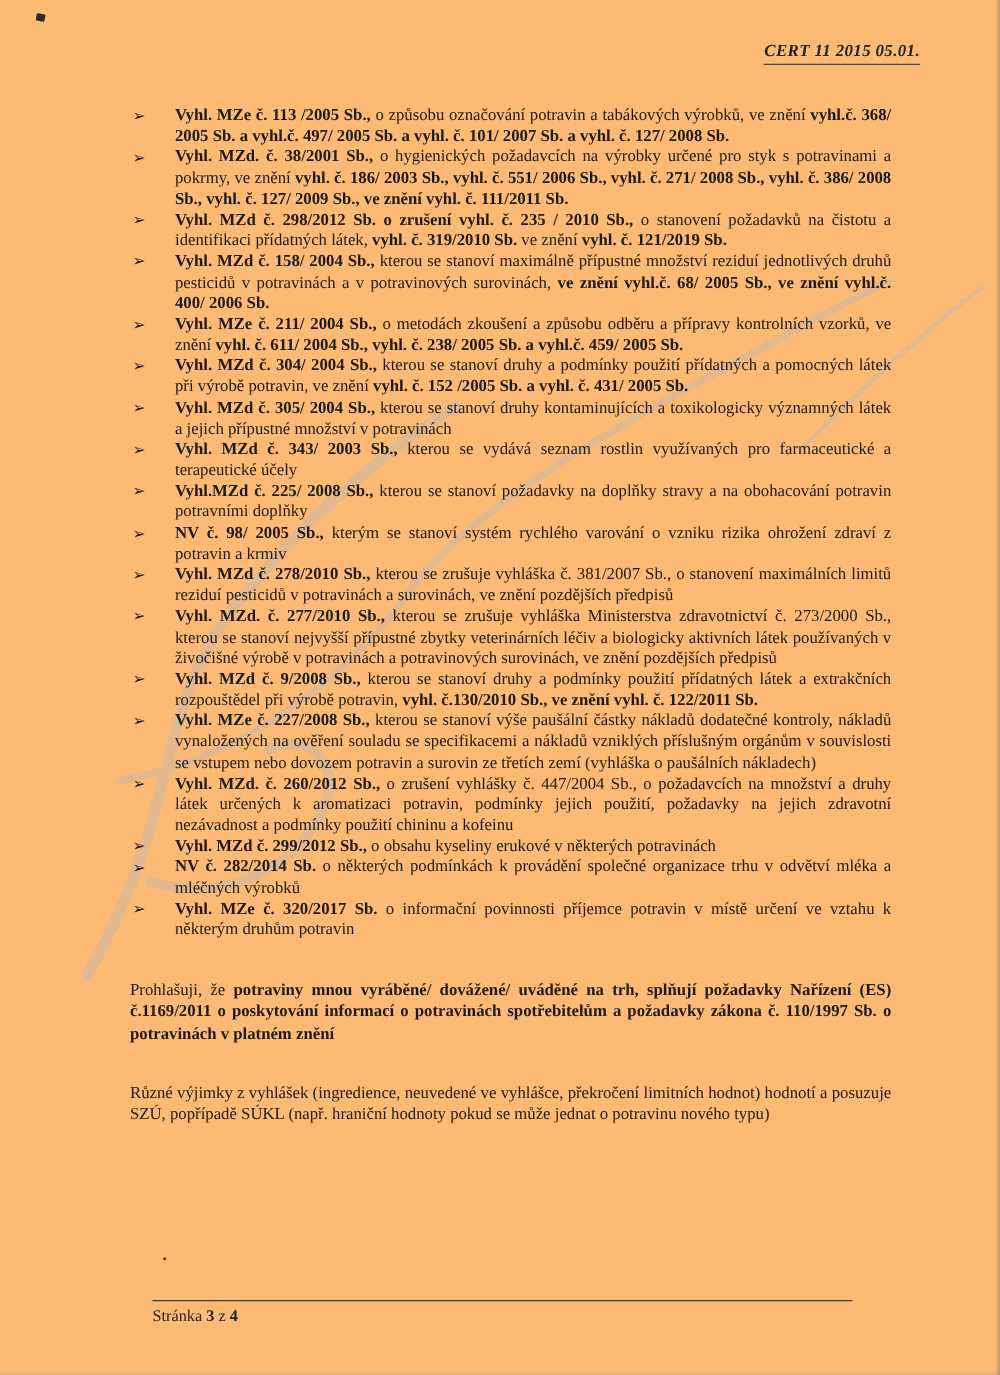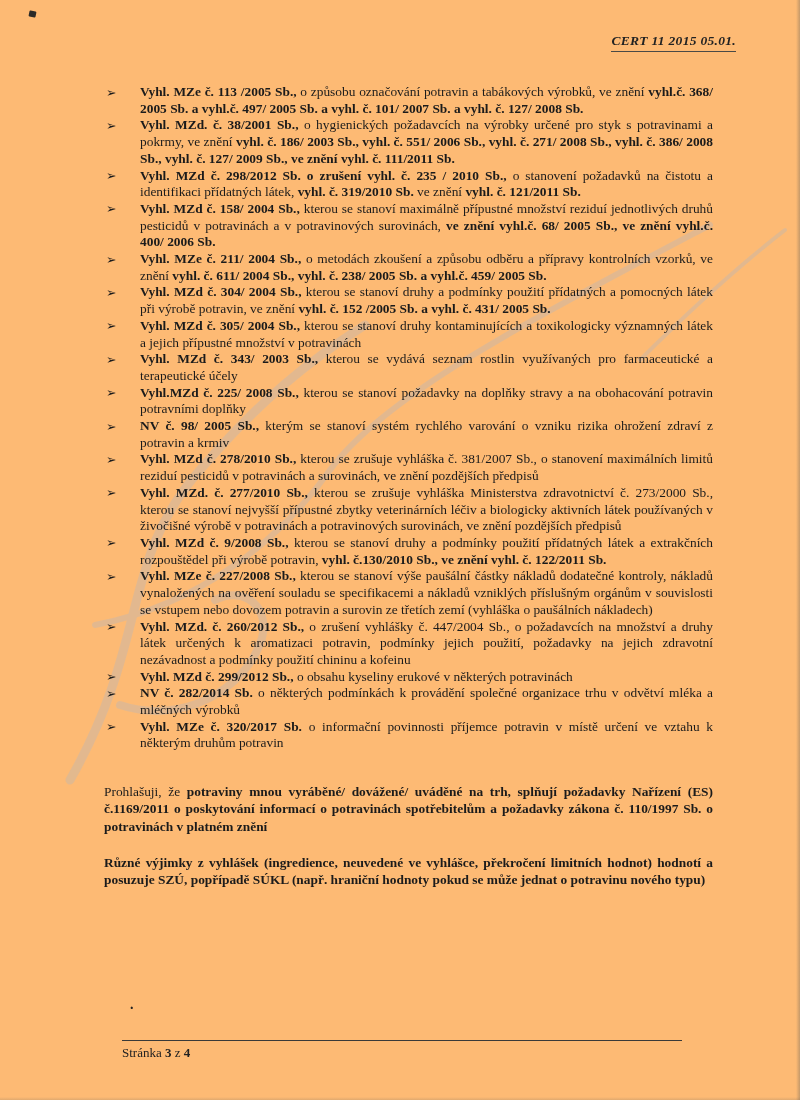--- a/index.html
+++ b/index.html
@@ -54,21 +54,21 @@
     font-family:"DejaVu Sans",sans-serif;
   }
   .b{font-weight:bold;}
   .para{
     text-align:justify;
     font-size:13.4px;
     line-height:17.2px;
     margin:0;
   }
   .para.p1{margin-top:31px;}
-  .para.p2{margin-top:19px;font-weight:bold;}
+  .para.p2{margin-top:30px;}
   .stray-dot{
     position:absolute;left:130px;top:997px;
     font-size:14px;font-weight:bold;color:#222;
   }
   .footer-rule{
     position:absolute;left:122px;top:1040px;width:560px;
     border-top:1.6px solid #3a3a38;
   }
   .footer{
     position:absolute;left:122px;top:1045px;width:560px;
@@ -92,21 +92,21 @@
   </svg>
 
   <div class="speck tl"></div>
 
   <div class="header">CERT 11 2015 05.01.</div>
 
   <div class="content">
     <div class="decree-list">
         <div class="item"><span class="bullet">➢</span><span><span class="b">Vyhl. MZe č. 113 /2005 Sb.,</span><span> o způsobu označování potravin a tabákových výrobků, ve znění </span><span class="b">vyhl.č. 368/ 2005 Sb. a vyhl.č. 497/ 2005 Sb. a vyhl. č. 101/ 2007 Sb. a vyhl. č. 127/ 2008 Sb.</span></span></div>
         <div class="item"><span class="bullet">➢</span><span><span class="b">Vyhl. MZd. č. 38/2001 Sb.,</span><span> o hygienických požadavcích na výrobky určené pro styk s potravinami a pokrmy, ve znění </span><span class="b">vyhl. č. 186/ 2003 Sb., vyhl. č. 551/ 2006 Sb., vyhl. č. 271/ 2008 Sb., vyhl. č. 386/ 2008 Sb., vyhl. č. 127/ 2009 Sb., ve znění vyhl. č. 111/2011 Sb.</span></span></div>
-        <div class="item"><span class="bullet">➢</span><span><span class="b">Vyhl. MZd č. 298/2012 Sb. o zrušení vyhl. č. 235 / 2010 Sb.,</span><span> o stanovení požadavků na čistotu a identifikaci přídatných látek, </span><span class="b">vyhl. č. 319/2010 Sb.</span><span> ve znění </span><span class="b">vyhl. č. 121/2011 Sb.</span></span></div>
+        <div class="item"><span class="bullet">➢</span><span><span class="b">Vyhl. MZd č. 298/2012 Sb. o zrušení vyhl. č. 235 / 2010 Sb.,</span><span> o stanovení požadavků na čistotu a identifikaci přídatných látek, </span><span class="b">vyhl. č. 319/2010 Sb.</span><span> ve znění </span><span class="b">vyhl. č. 121/2019 Sb.</span></span></div>
         <div class="item"><span class="bullet">➢</span><span><span class="b">Vyhl. MZd č. 158/ 2004 Sb.,</span><span> kterou se stanoví maximálně přípustné množství reziduí jednotlivých druhů pesticidů v potravinách a v potravinových surovinách, </span><span class="b">ve znění vyhl.č. 68/ 2005 Sb., ve znění vyhl.č. 400/ 2006 Sb.</span></span></div>
         <div class="item"><span class="bullet">➢</span><span><span class="b">Vyhl. MZe č. 211/ 2004 Sb.,</span><span> o metodách zkoušení a způsobu odběru a přípravy kontrolních vzorků, ve znění </span><span class="b">vyhl. č. 611/ 2004 Sb., vyhl. č. 238/ 2005 Sb. a vyhl.č. 459/ 2005 Sb.</span></span></div>
         <div class="item"><span class="bullet">➢</span><span><span class="b">Vyhl. MZd č. 304/ 2004 Sb.,</span><span> kterou se stanoví druhy a podmínky použití přídatných a pomocných látek při výrobě potravin, ve znění </span><span class="b">vyhl. č. 152 /2005 Sb. a vyhl. č. 431/ 2005 Sb.</span></span></div>
         <div class="item"><span class="bullet">➢</span><span><span class="b">Vyhl. MZd č. 305/ 2004 Sb.,</span><span> kterou se stanoví druhy kontaminujících a toxikologicky významných látek a jejich přípustné množství v potravinách</span></span></div>
         <div class="item"><span class="bullet">➢</span><span><span class="b">Vyhl. MZd č. 343/ 2003 Sb.,</span><span> kterou se vydává seznam rostlin využívaných pro farmaceutické a terapeutické účely</span></span></div>
         <div class="item"><span class="bullet">➢</span><span><span class="b">Vyhl.MZd č. 225/ 2008 Sb.,</span><span> kterou se stanoví požadavky na doplňky stravy a na obohacování potravin potravními doplňky</span></span></div>
         <div class="item"><span class="bullet">➢</span><span><span class="b">NV č. 98/ 2005 Sb.,</span><span> kterým se stanoví systém rychlého varování o vzniku rizika ohrožení zdraví z potravin a krmiv</span></span></div>
         <div class="item"><span class="bullet">➢</span><span><span class="b">Vyhl. MZd č. 278/2010 Sb.,</span><span> kterou se zrušuje vyhláška č. 381/2007 Sb., o stanovení maximálních limitů reziduí pesticidů v potravinách a surovinách, ve znění pozdějších předpisů</span></span></div>
         <div class="item"><span class="bullet">➢</span><span><span class="b">Vyhl. MZd. č. 277/2010 Sb.,</span><span> kterou se zrušuje vyhláška Ministerstva zdravotnictví č. 273/2000 Sb., kterou se stanoví nejvyšší přípustné zbytky veterinárních léčiv a biologicky aktivních látek používaných v živočišné výrobě v potravinách a potravinových surovinách, ve znění pozdějších předpisů</span></span></div>
         <div class="item"><span class="bullet">➢</span><span><span class="b">Vyhl. MZd č. 9/2008 Sb.,</span><span> kterou se stanoví druhy a podmínky použití přídatných látek a extrakčních rozpouštědel při výrobě potravin, </span><span class="b">vyhl. č.130/2010 Sb., ve znění vyhl. č. 122/2011 Sb.</span></span></div>

